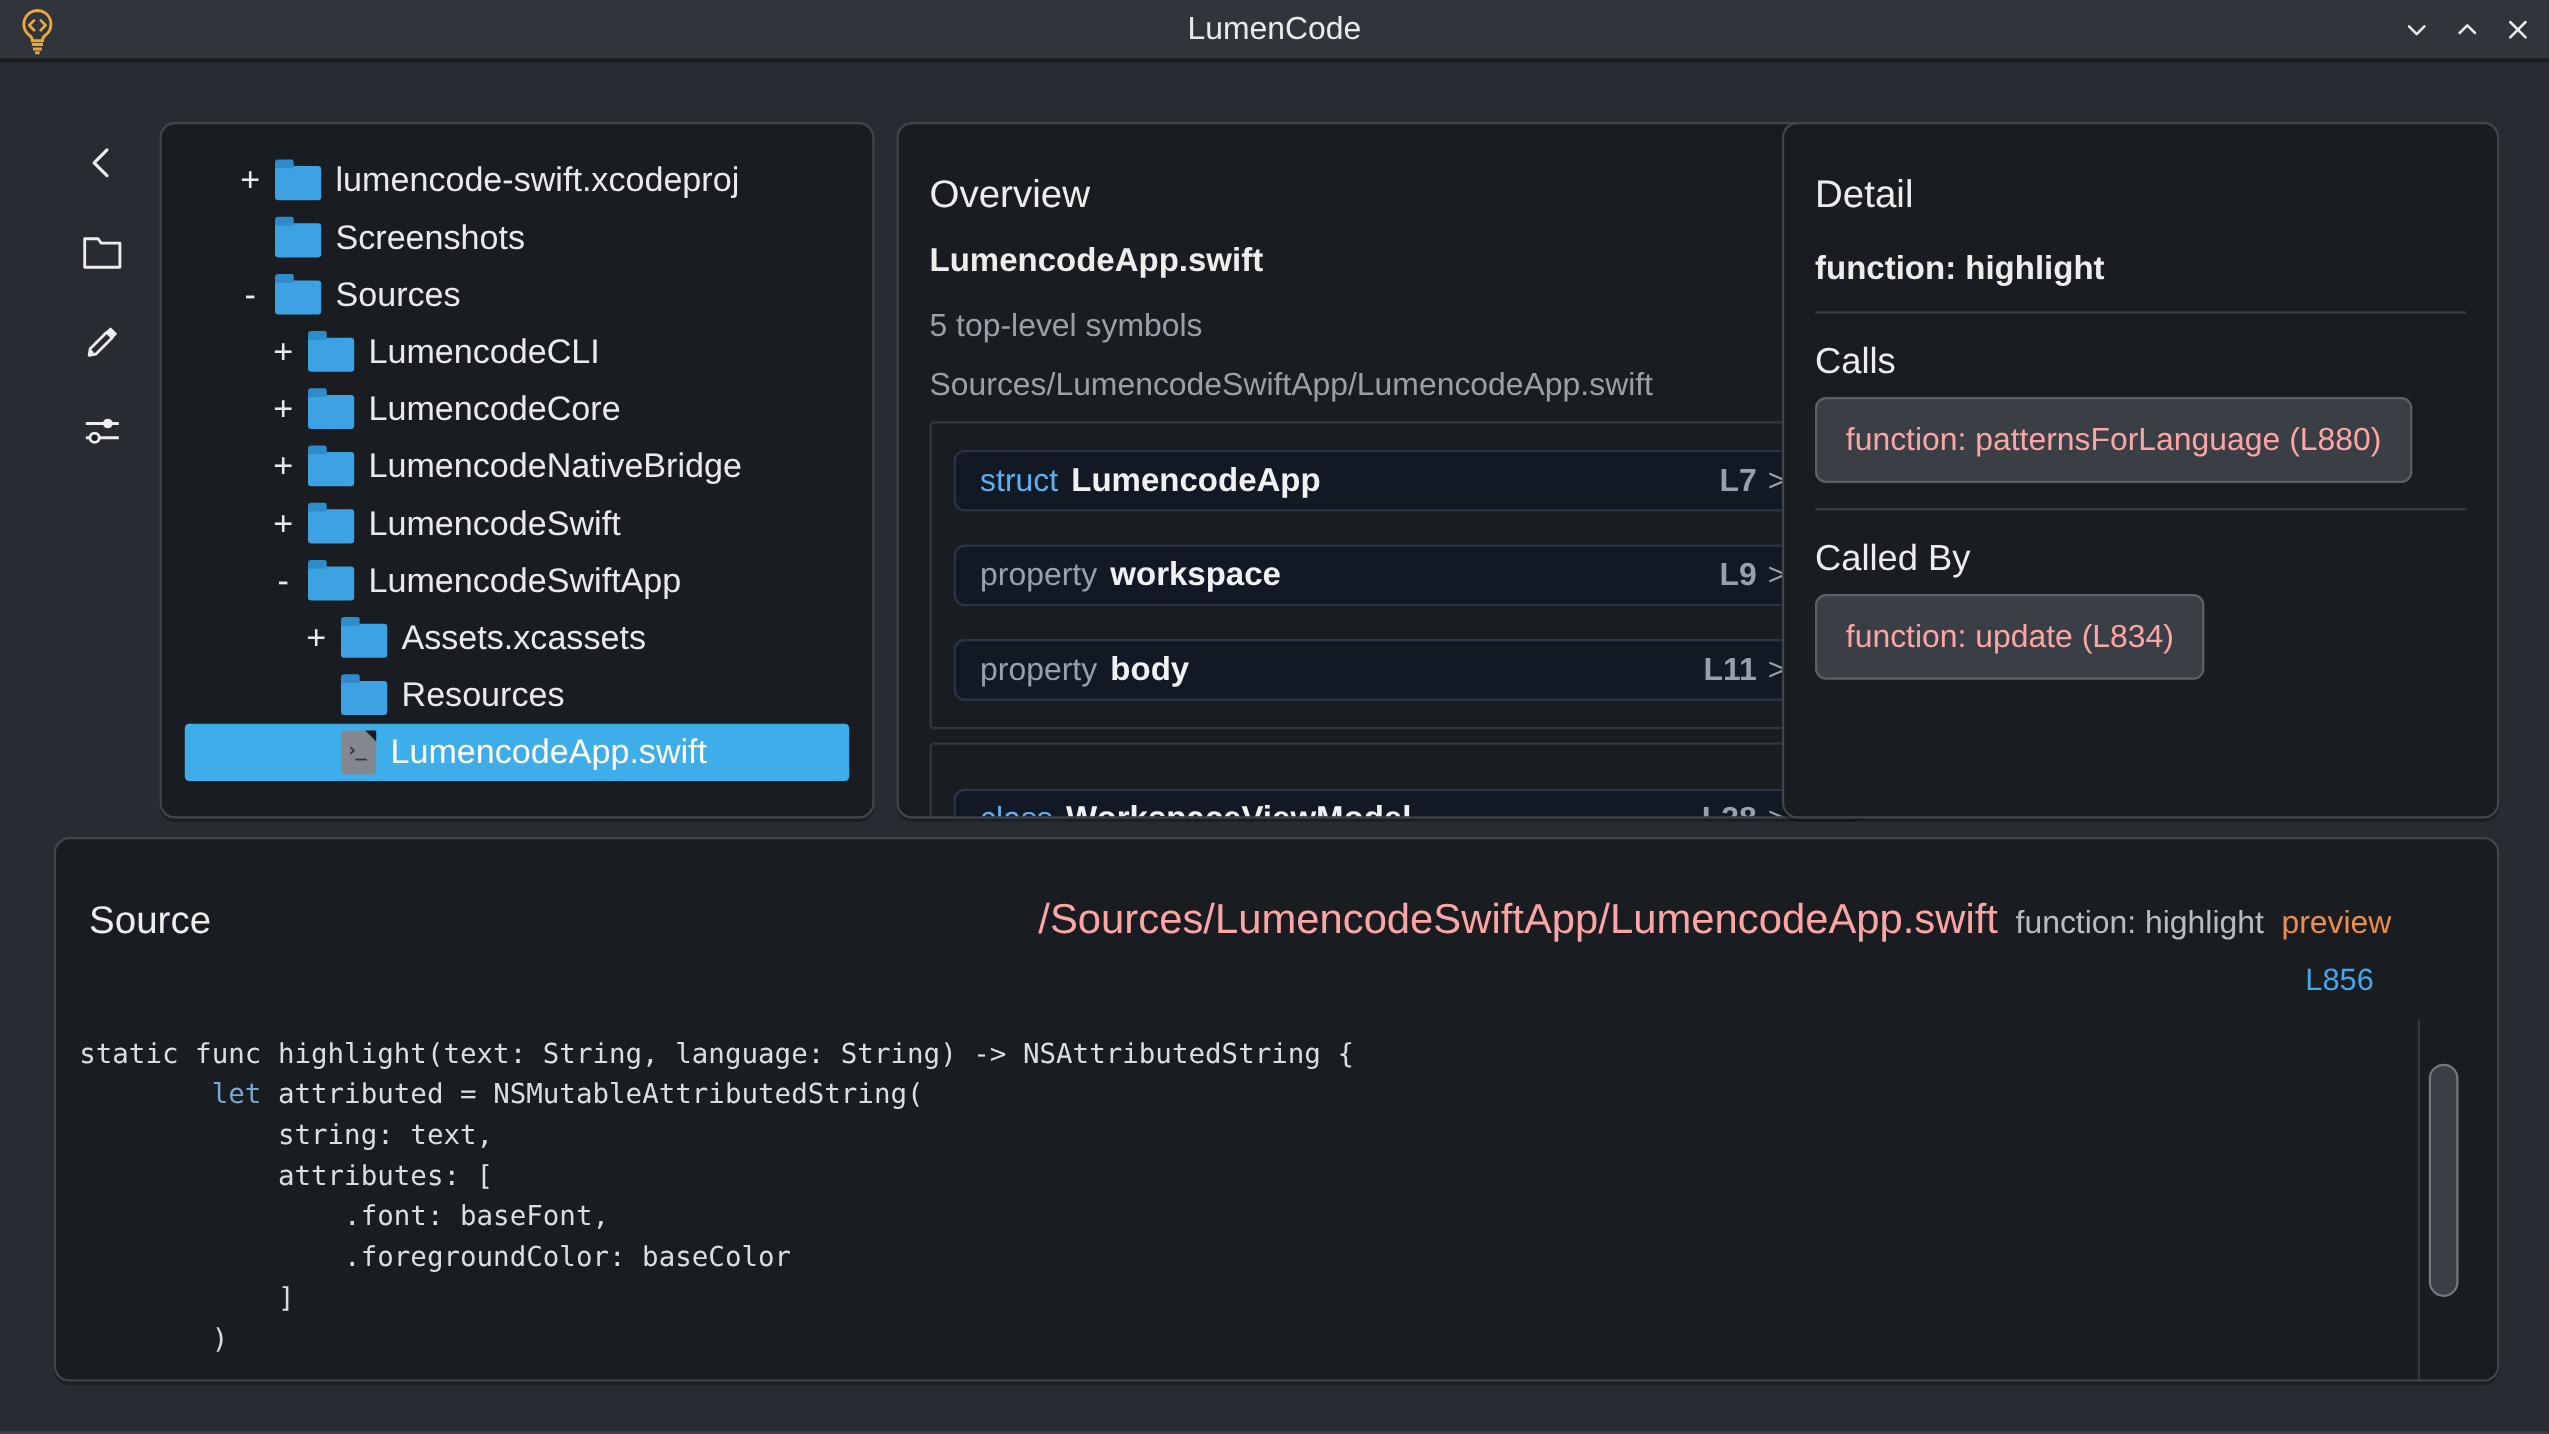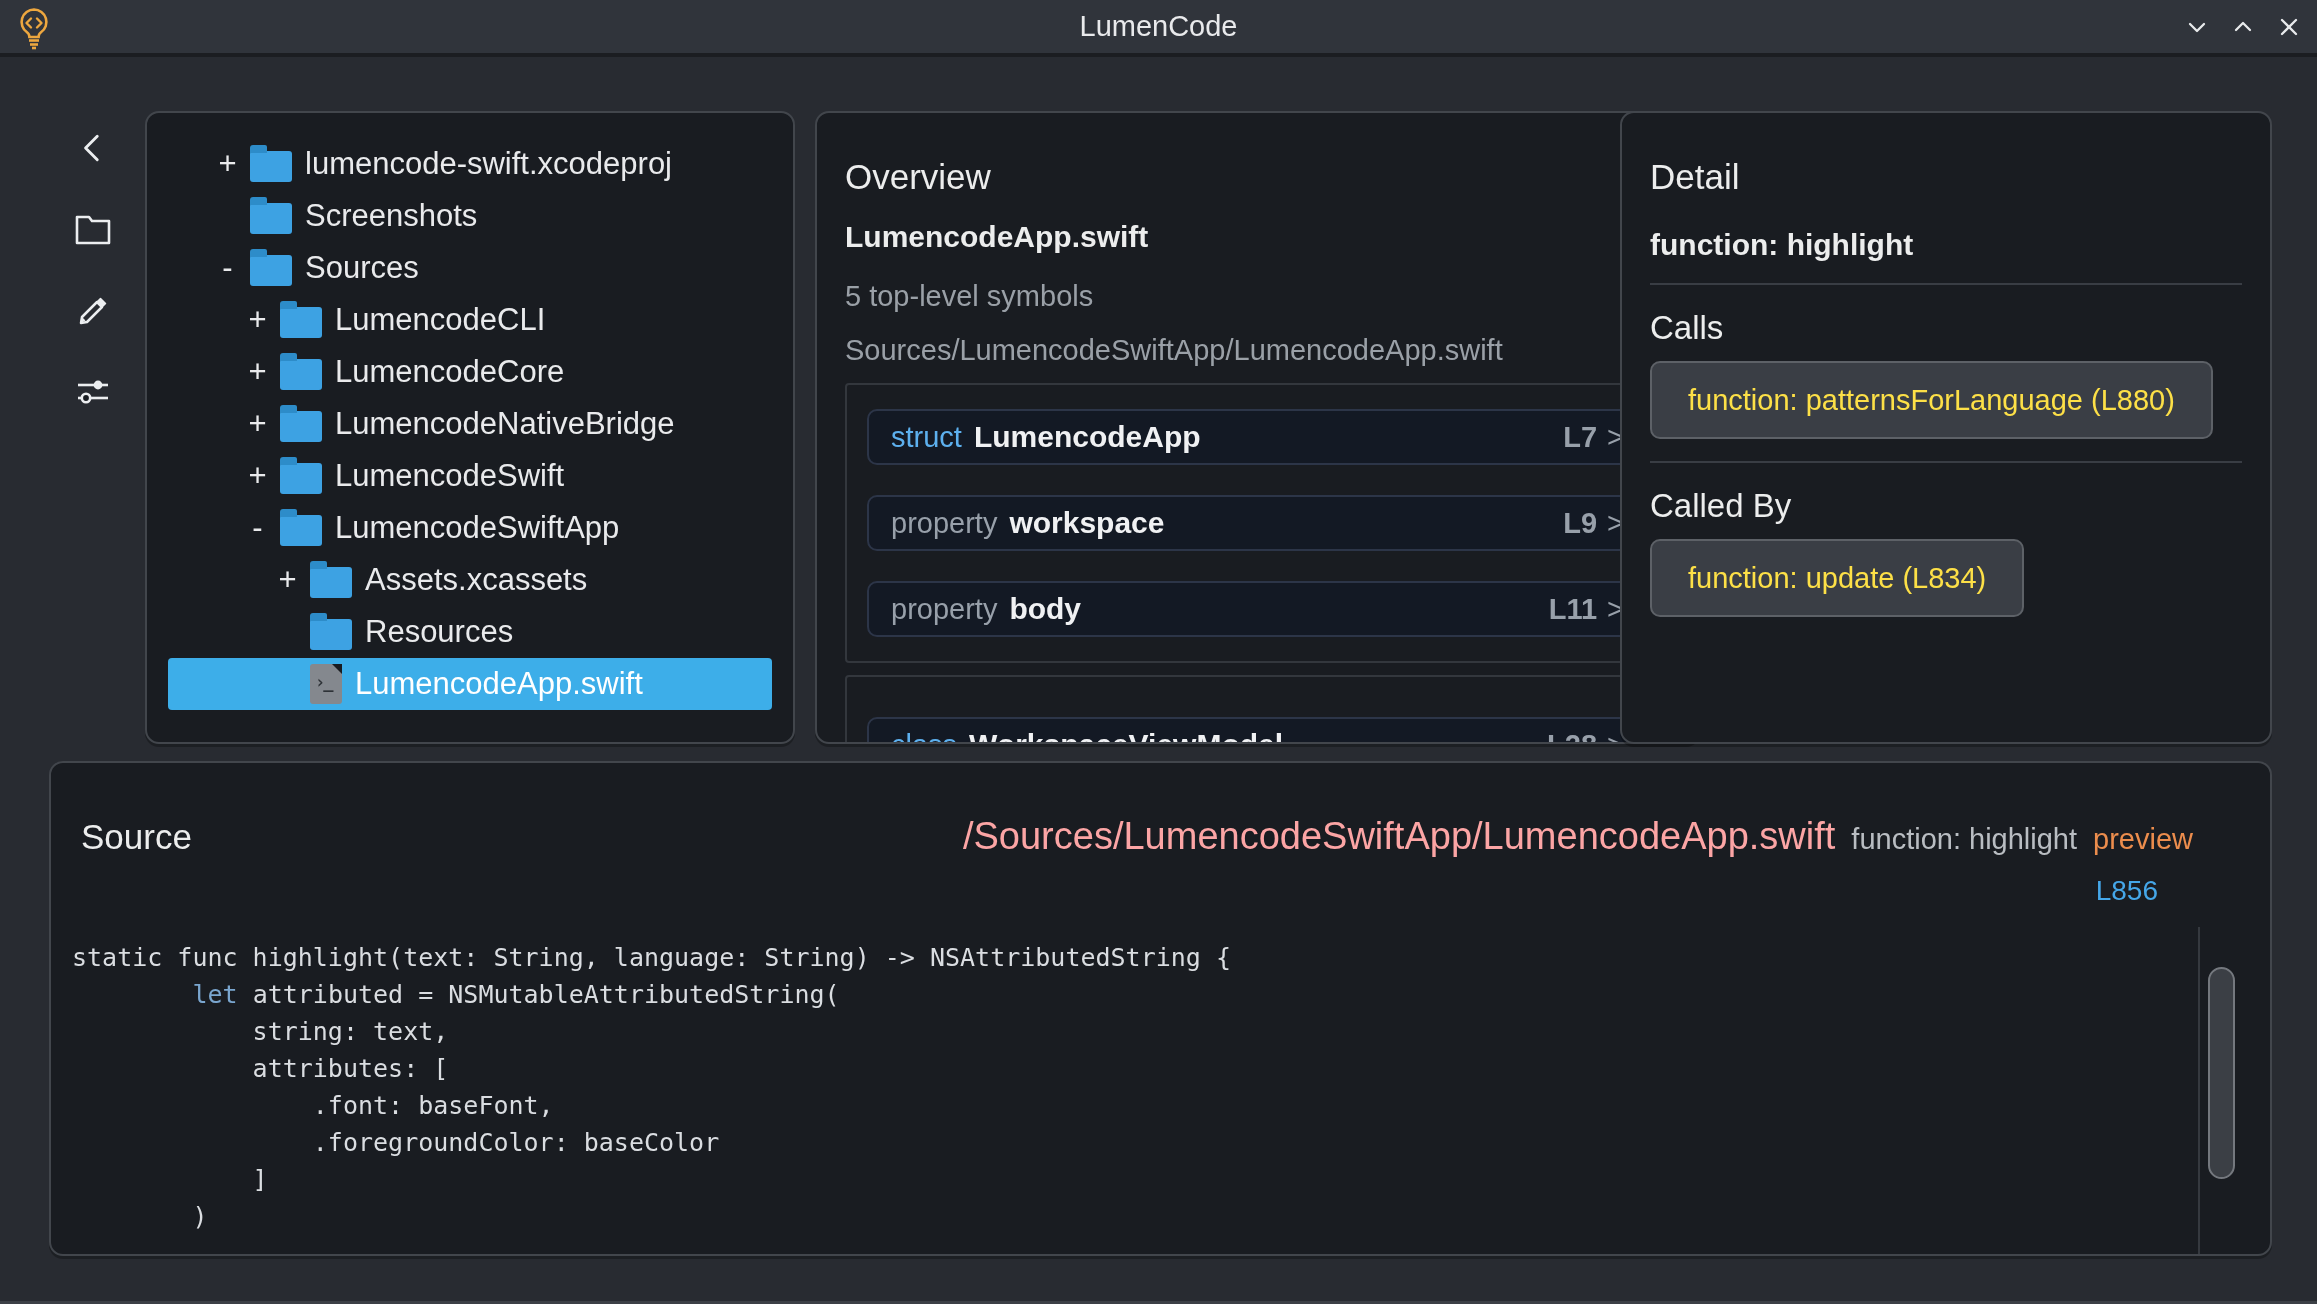--- a/index.html
+++ b/index.html
@@ -92,29 +92,29 @@
   .sym-spacer { flex:1; }
   .sym-line { color:#98a0aa;font-weight:bold; }
   .sym-chev { color:#98a0aa; margin-left:10px; }
 
   
   .dt-sub { margin-top:30px; font-size:30px; line-height:36px; font-weight:700; }
   .dt-hr { margin-top:20px; border:none; border-top:2px solid #393d44; }
   .dt-head { margin-top:24px; font-size:33px; line-height:38px; font-weight:400; }
   .pill {
     display:inline-block; max-width:100%; margin-top:14px;
-    height:78px; line-height:74px; padding:0 36px;
+    height:78px; line-height:74px; padding:0 26px;
     background:#3a3e45; border:2px solid #5d6167; border-radius:10px;
-    font-size:29px; color:#fde047; white-space:nowrap; overflow:hidden;
+    font-size:29px; color:#fca5a5; white-space:nowrap; overflow:hidden;
   }
   .dt-section + .dt-section .dt-hr { margin-top:18px; }
 
   
   .src-header {
-    display:flex; align-items:baseline; padding:52px 27px 0 30px;
+    display:flex; align-items:baseline; padding:52px 46px 0 30px;
   }
   .src-title { font-size:35px; line-height:42px; font-weight:400; }
   .src-right { margin-left:auto; display:flex; align-items:baseline; gap:16px; margin-right:50px; }
   .src-path { font-size:38px; color:#fca5a5; }
   .src-symbol { font-size:29px; color:#b9bdc2; }
   .src-preview { font-size:29px; color:#ec8d4d; }
   .src-lineref {
     position:absolute; right:112px; top:112px;
     font-size:28px; color:#45a7e9;
   }

